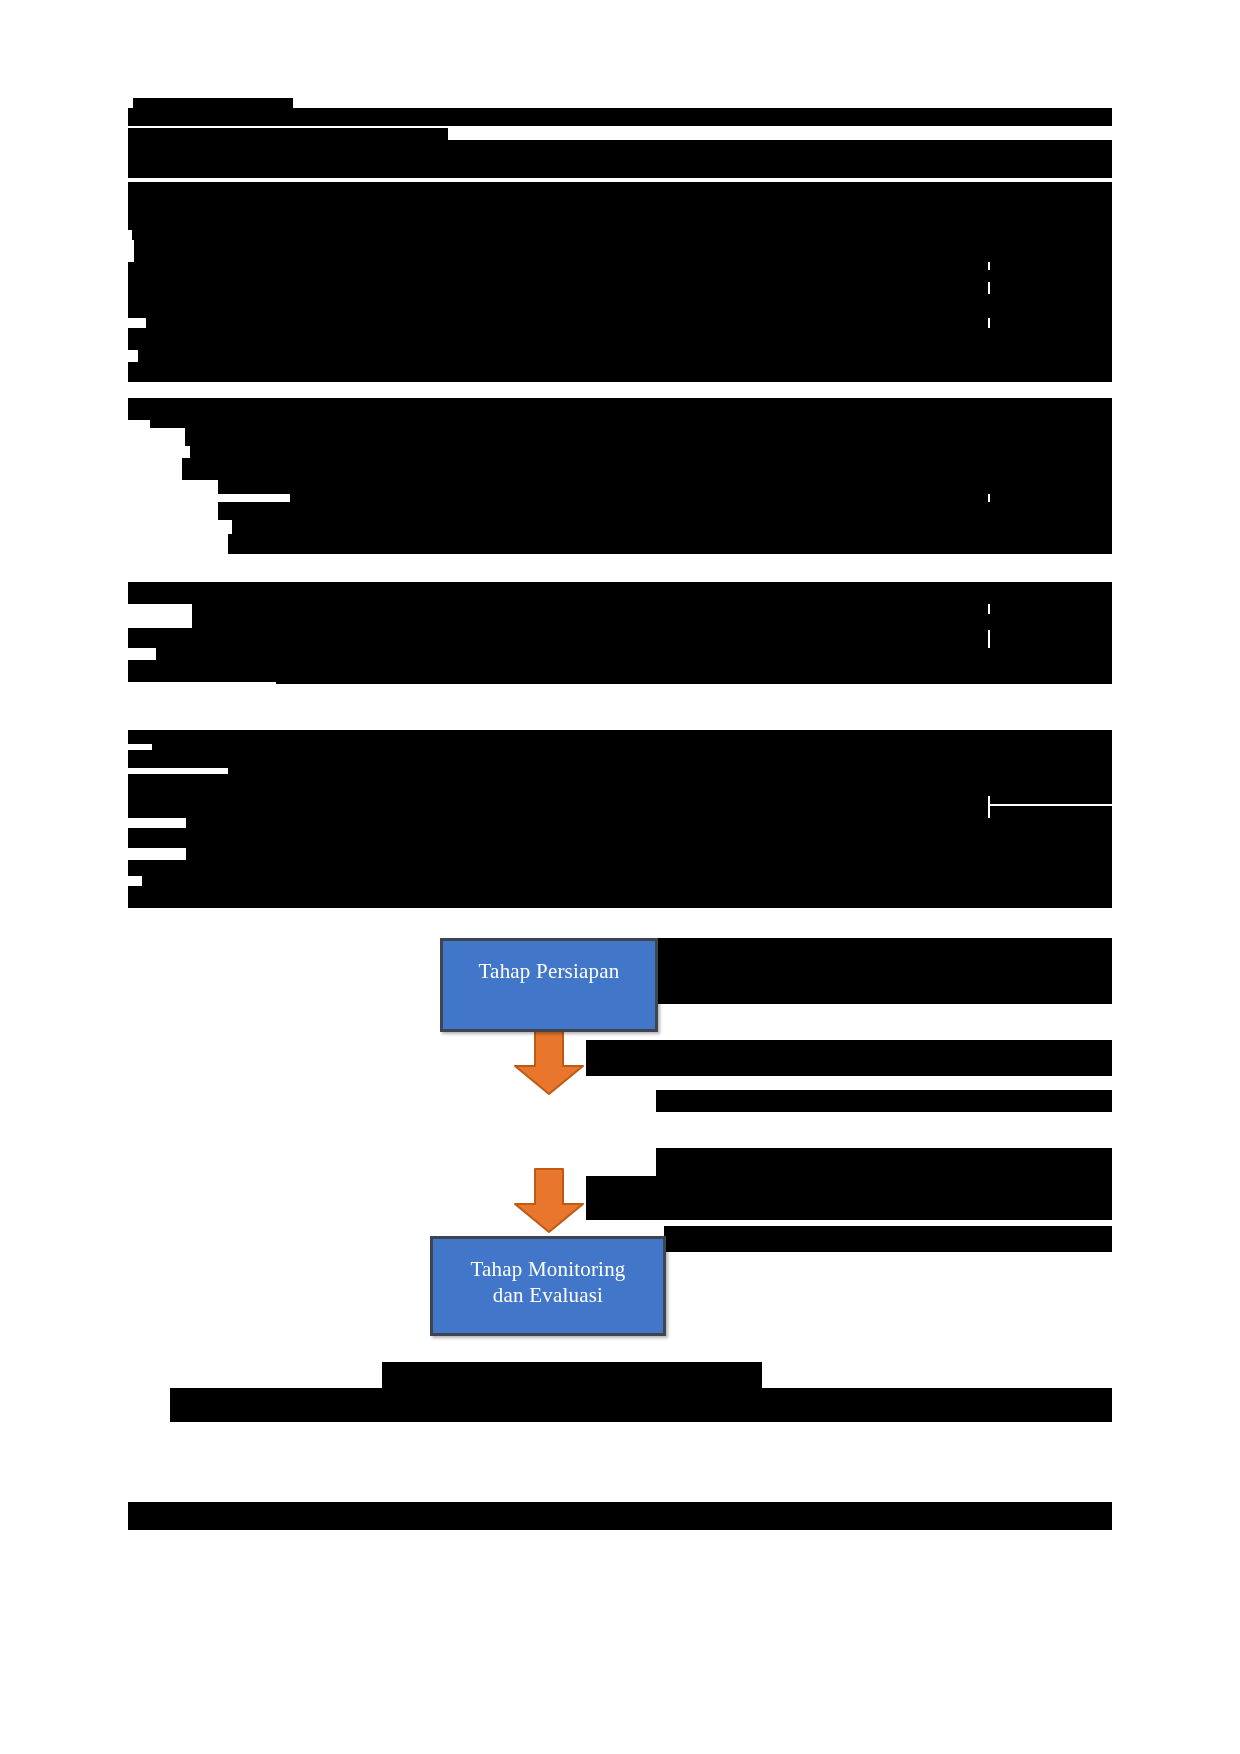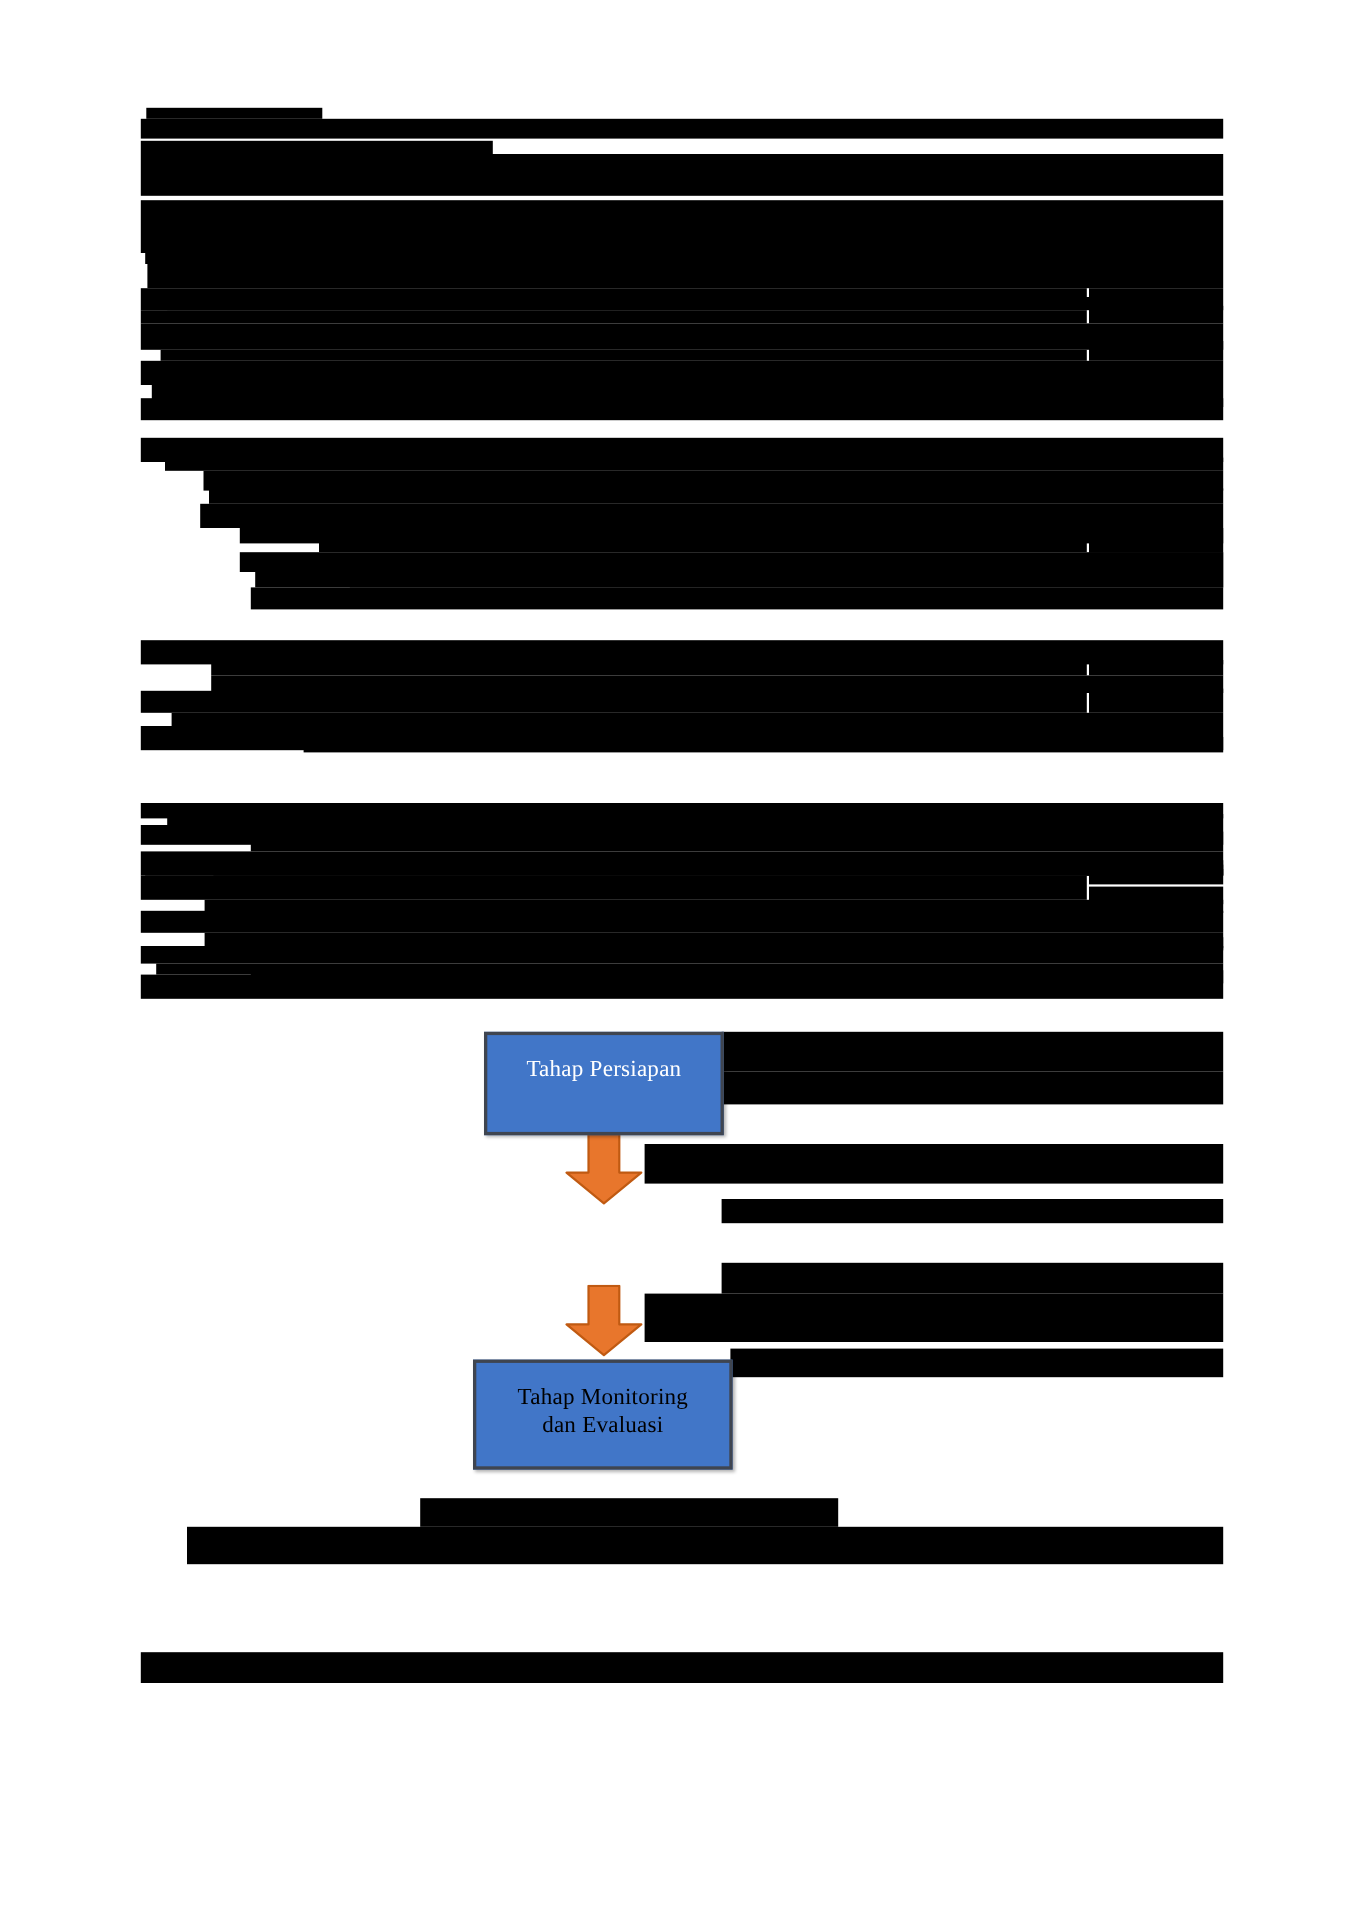--- a/index.html
+++ b/index.html
@@ -143,19 +143,19 @@
         </svg>
       </div>
       <div class="flow-arrow" style="left: 509px; top: 1138px; width: 80px; height: 66px;">
         <svg width="80" height="66" viewBox="0 0 80 66">
           <path d="M26,1 L54,1 L54,36 L74,36 L40,64 L6,36 L26,36 Z" fill="#E8762C" stroke="#C05A12" stroke-width="2" stroke-linejoin="round"></path>
         </svg>
       </div>
       <div class="flow-box" style="left: 440px; top: 908px; width: 218px; height: 94px; background: rgb(65, 118, 200); border-color: rgb(63, 69, 80); color: rgb(255, 255, 255);">
         <span class="bx-label">Tahap Persiapan</span>
       </div>
-      <div class="flow-box" style="left: 430px; top: 1206px; width: 236px; height: 100px; background: rgb(65, 118, 200); border-color: rgb(63, 69, 80); color: #000000;">
+      <div class="flow-box" style="left: 430px; top: 1206px; width: 236px; height: 100px; background: rgb(65, 118, 200); border-color: rgb(63, 69, 80); color: #ffffff;">
         <span class="bx-label">Tahap Monitoring
 dan Evaluasi</span>
       </div>
     </div>
 
 </div>
 
 </body></html>

